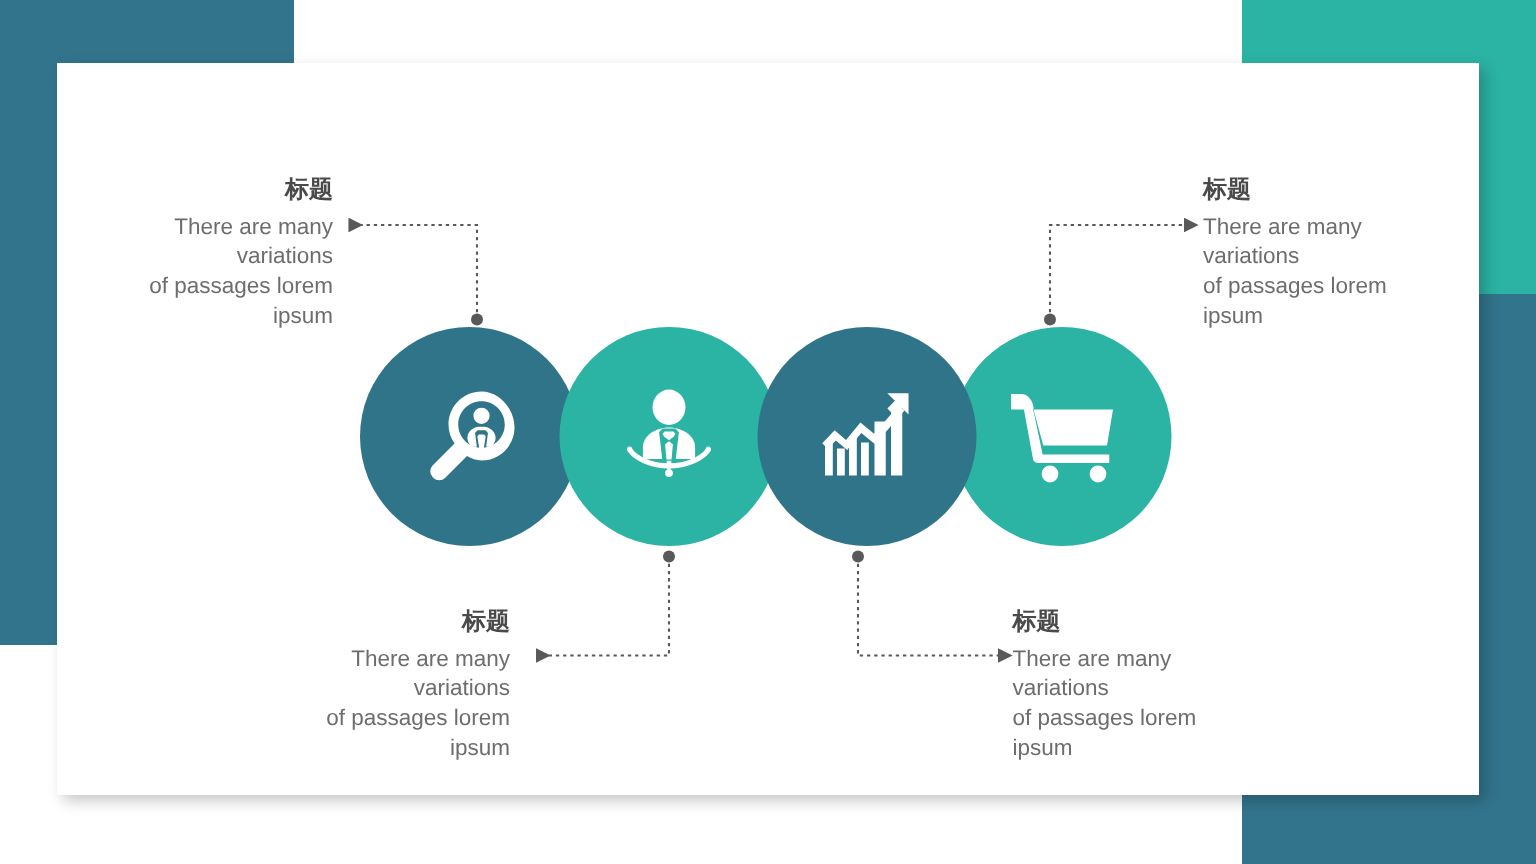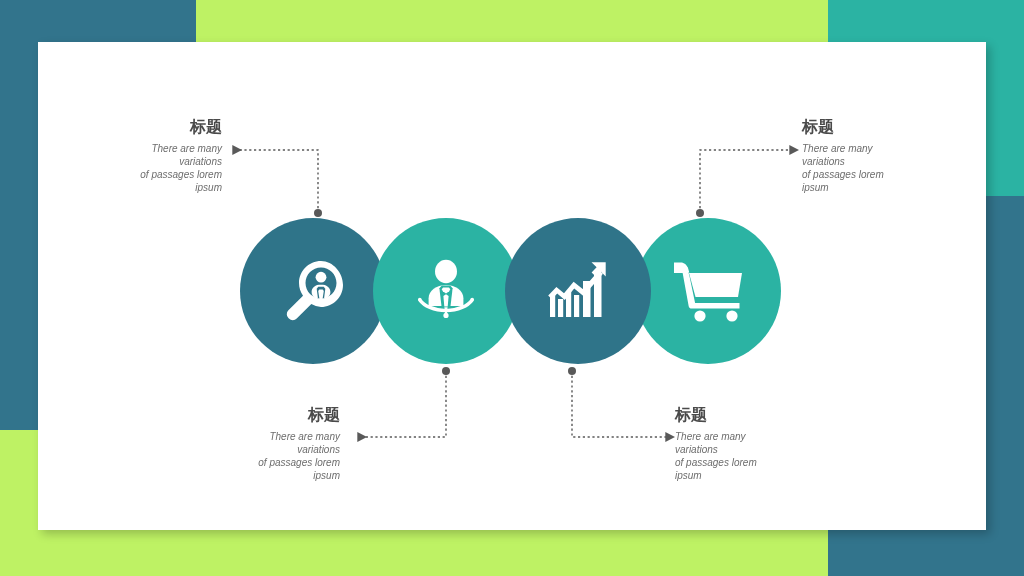--- a/index.html
+++ b/index.html
@@ -11,21 +11,21 @@
     height: 576px;
     overflow: hidden;
     font-family: "Liberation Sans", sans-serif;
     background: #2bb3a3;
   }
 
   .slide {
     position: relative;
     width: 1024px;
     height: 576px;
-    background: #bef264;
+    background: #ffffff;
     overflow: hidden;
   }
 
   
   .bg-block-topleft {
     position: absolute;
     left: 0;
     top: 0;
     width: 196px;
     height: 430px;
@@ -104,26 +104,25 @@
     width: 210px;
   }
   .tb-title {
     font-size: 16px;
     font-weight: bold;
     color: #4a4a4a;
     margin: 0 0 6px 0;
     line-height: 1.1;
   }
   .tb-body {
-    font-size: 10px;
+    font-size: 15px;
     color: #6d6d6d;
     line-height: 1.32;
     margin: 0;
     white-space: pre-line;
-    font-style: italic;
   }
   .align-right { text-align: right; }
   .align-left  { text-align: left; }
 
   #text-topleft     { left: 12px;  top: 118px; }
   #text-topright    { left: 802px; top: 118px; }
   #text-bottomleft  { left: 130px; top: 406px; }
   #text-bottomright { left: 675px; top: 406px; }
 </style>
 </head>

